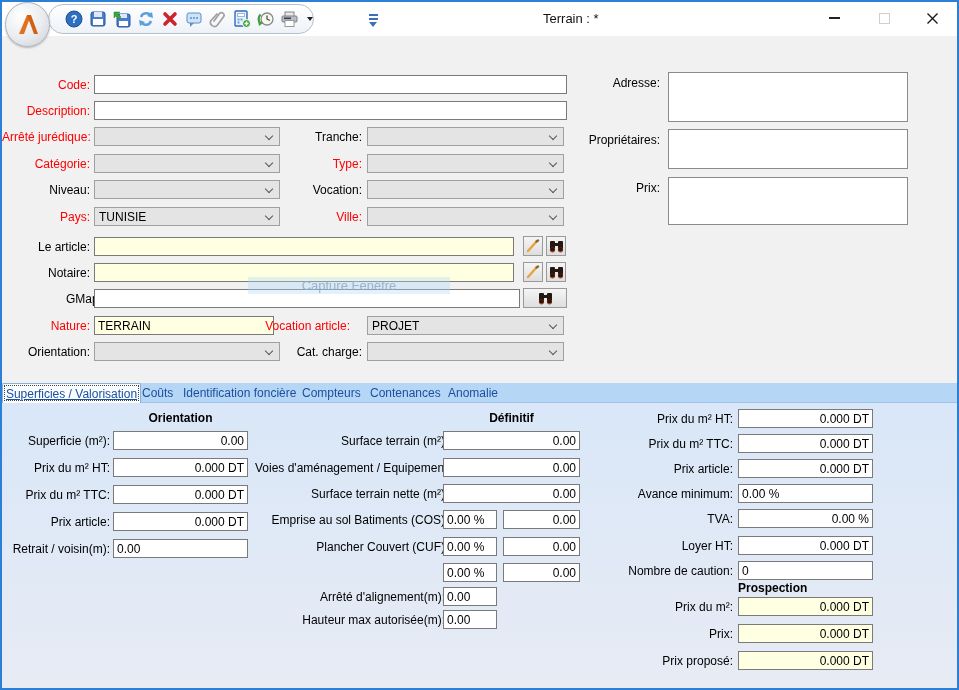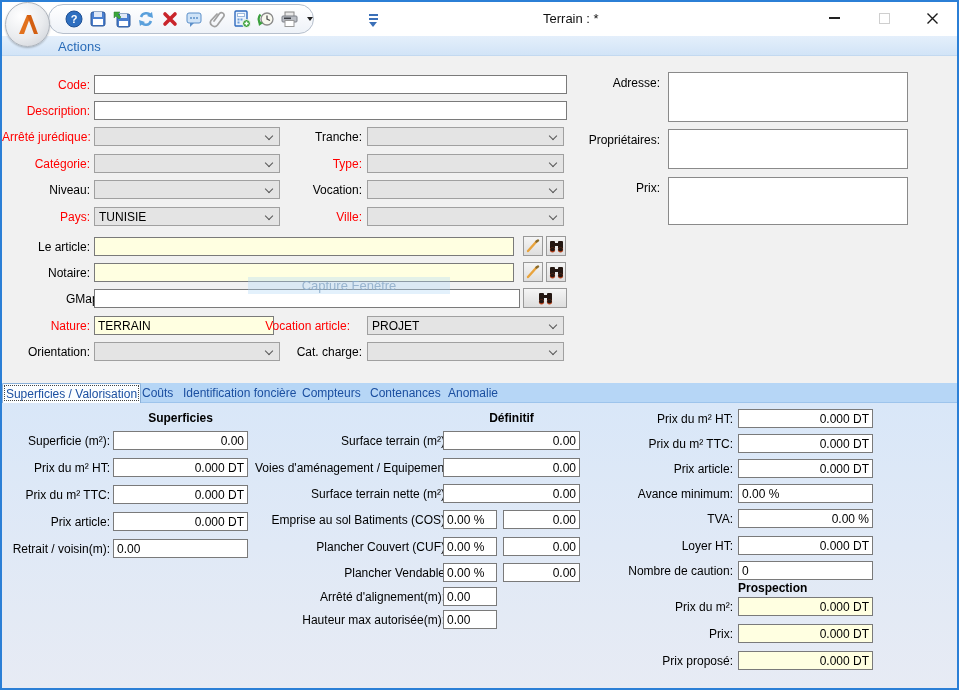--- a/index.html
+++ b/index.html
@@ -40,21 +40,21 @@
   .grouphdr { position:absolute; font-size:12px; font-weight:bold; color:#000; }
 
   
   .capov { position:absolute; left:246px; top:275px; width:202px; height:17px; background:rgba(176,214,246,0.35);
            display:flex; align-items:center; justify-content:center; font-size:13px; color:rgba(140,170,200,0.85); pointer-events:none; }
 
   
   .tabstrip { position:absolute; left:0; top:381px; width:955px; height:20px; background:#b6d6f6; border-bottom:1px solid #9dc4ec; }
   .tab { position:absolute; top:0; height:20px; line-height:20px; font-size:12px; color:#1b4fa0; cursor:pointer; white-space:nowrap; }
   .tab.sel { left:0; width:139px; text-align:center; background:#fafdff; border:1px solid #8ab0d8; border-bottom:none;
-             outline:1px dotted #444; outline-offset:-3px; border-radius:2px 2px 0 0; }
+             outline:1px dotted #444; outline-offset:-3px; border-radius:2px 2px 0 0;text-decoration:underline; }
 
   
   .panel { position:absolute; left:0; top:401px; width:955px; height:285px; background:linear-gradient(#d9e7f8,#e7ebf4); }
   .overflowg { position:absolute; left:318px; top:9px; width:12px; height:16px; cursor:pointer; }
   .overflowg .bar { width:9px; height:0; border-top:2px solid #3b70b8; margin:0 auto 2px; }
   .overflowg .tri { width:0; height:0; border-left:4px solid transparent; border-right:4px solid transparent; border-top:5px solid #3b70b8; margin:0 auto; }
   .pdrop { width:0; height:0; border-left:3.5px solid transparent; border-right:3.5px solid transparent; border-top:4px solid #222; margin-left:2px; }
 </style>
 </head>
 <body>
@@ -160,23 +160,20 @@
     <div class="winbtn" style="left:866px">
         <div class="glyph-max"></div>
       </div>
     <div class="winbtn" style="left:914px">
       <svg width="13" height="13" viewBox="0 0 13 13">
           <path d="M1.5 1.5 L11.5 11.5 M11.5 1.5 L1.5 11.5" stroke="#1a1a1a" stroke-width="1.4"></path>
         </svg>
     </div>
   </div>
 
-  <div class="menubar">
-    <span>Actions</span>
-  </div>
 
   <div>
 
     <div class="lbl red" style="left:0;top:76px;width:88px">Code:</div>
     <input class="tb" style="left: 92px; top: 73px; width: 473px;" value="">
 
     <div class="lbl red" style="left:0;top:102px;width:88px">Description:</div>
     <input class="tb" style="left: 92px; top: 99px; width: 473px;" value="">
 
     <div class="lbl red" style="left:0;top:128px;width:88px">Arrêté jurédique:</div>
@@ -310,21 +307,21 @@
     <div class="tab sel">Superficies / Valorisation</div>
     <div class="tab" style="left:140px">Coûts</div>
     <div class="tab" style="left:181px">Identification foncière</div>
     <div class="tab" style="left:300px">Compteurs</div>
     <div class="tab" style="left:368px">Contenances</div>
     <div class="tab" style="left:446px">Anomalie</div>
   </div>
 
   <div class="panel"></div>
 
-  <div class="grouphdr" style="left:111px;top:409px;width:135px;text-align:center">Superficies</div>
+  <div class="grouphdr" style="left:111px;top:409px;width:135px;text-align:center">Orientation</div>
   <div class="lbl" style="left:0;top:432px;width:108px">Superficie (m²):</div>
   <input class="tb ar" style="left: 111px; top: 429px; width: 135px;" value="0.00">
   <div class="lbl" style="left:0;top:459px;width:108px">Prix du m² HT:</div>
   <input class="tb ar" style="left: 111px; top: 456px; width: 135px;" value="0.000 DT">
   <div class="lbl" style="left:0;top:486px;width:108px">Prix du m² TTC:</div>
   <input class="tb ar" style="left: 111px; top: 483px; width: 135px;" value="0.000 DT">
   <div class="lbl" style="left:0;top:513px;width:108px">Prix article:</div>
   <input class="tb ar" style="left: 111px; top: 510px; width: 135px;" value="0.000 DT">
   <div class="lbl" style="left:0;top:540px;width:108px">Retrait / voisin(m):</div>
   <input class="tb" style="left: 111px; top: 537px; width: 135px;" value="0.00">
@@ -335,21 +332,20 @@
   <div class="lbl" style="left:253px;top:459px;width:190px">Voies d'aménagement / Equipements</div>
   <input class="tb ar" style="left: 441px; top: 456px; width: 137px;" value="0.00">
   <div class="lbl" style="left:253px;top:485px;width:190px">Surface terrain nette (m²)</div>
   <input class="tb ar" style="left: 441px; top: 482px; width: 137px;" value="0.00">
   <div class="lbl" style="left:253px;top:511px;width:190px">Emprise au sol Batiments (COS)</div>
   <input class="tb" style="left: 441px; top: 508px; width: 54px;" value="0.00 %">
   <input class="tb ar" style="left: 501px; top: 508px; width: 77px;" value="0.00">
   <div class="lbl" style="left:253px;top:538px;width:190px">Plancher Couvert (CUF)</div>
   <input class="tb" style="left: 441px; top: 535px; width: 54px;" value="0.00 %">
   <input class="tb ar" style="left: 501px; top: 535px; width: 77px;" value="0.00">
-  <div class="lbl" style="left:253px;top:564px;width:190px">Plancher Vendable</div>
   <input class="tb" style="left: 441px; top: 561px; width: 54px;" value="0.00 %">
   <input class="tb ar" style="left: 501px; top: 561px; width: 77px;" value="0.00">
   <div class="lbl" style="left:253px;top:588px;width:190px">Arrêté d'alignement(m):</div>
   <input class="tb" style="left: 441px; top: 585px; width: 54px;" value="0.00">
   <div class="lbl" style="left:253px;top:611px;width:190px">Hauteur max autorisée(m):</div>
   <input class="tb" style="left: 441px; top: 608px; width: 54px;" value="0.00">
 
   <div class="lbl" style="left:598px;top:410px;width:133px">Prix du m² HT:</div>
   <input class="tb ar" style="left: 736px; top: 407px; width: 135px;" value="0.000 DT">
   <div class="lbl" style="left:598px;top:435px;width:133px">Prix du m² TTC:</div>

